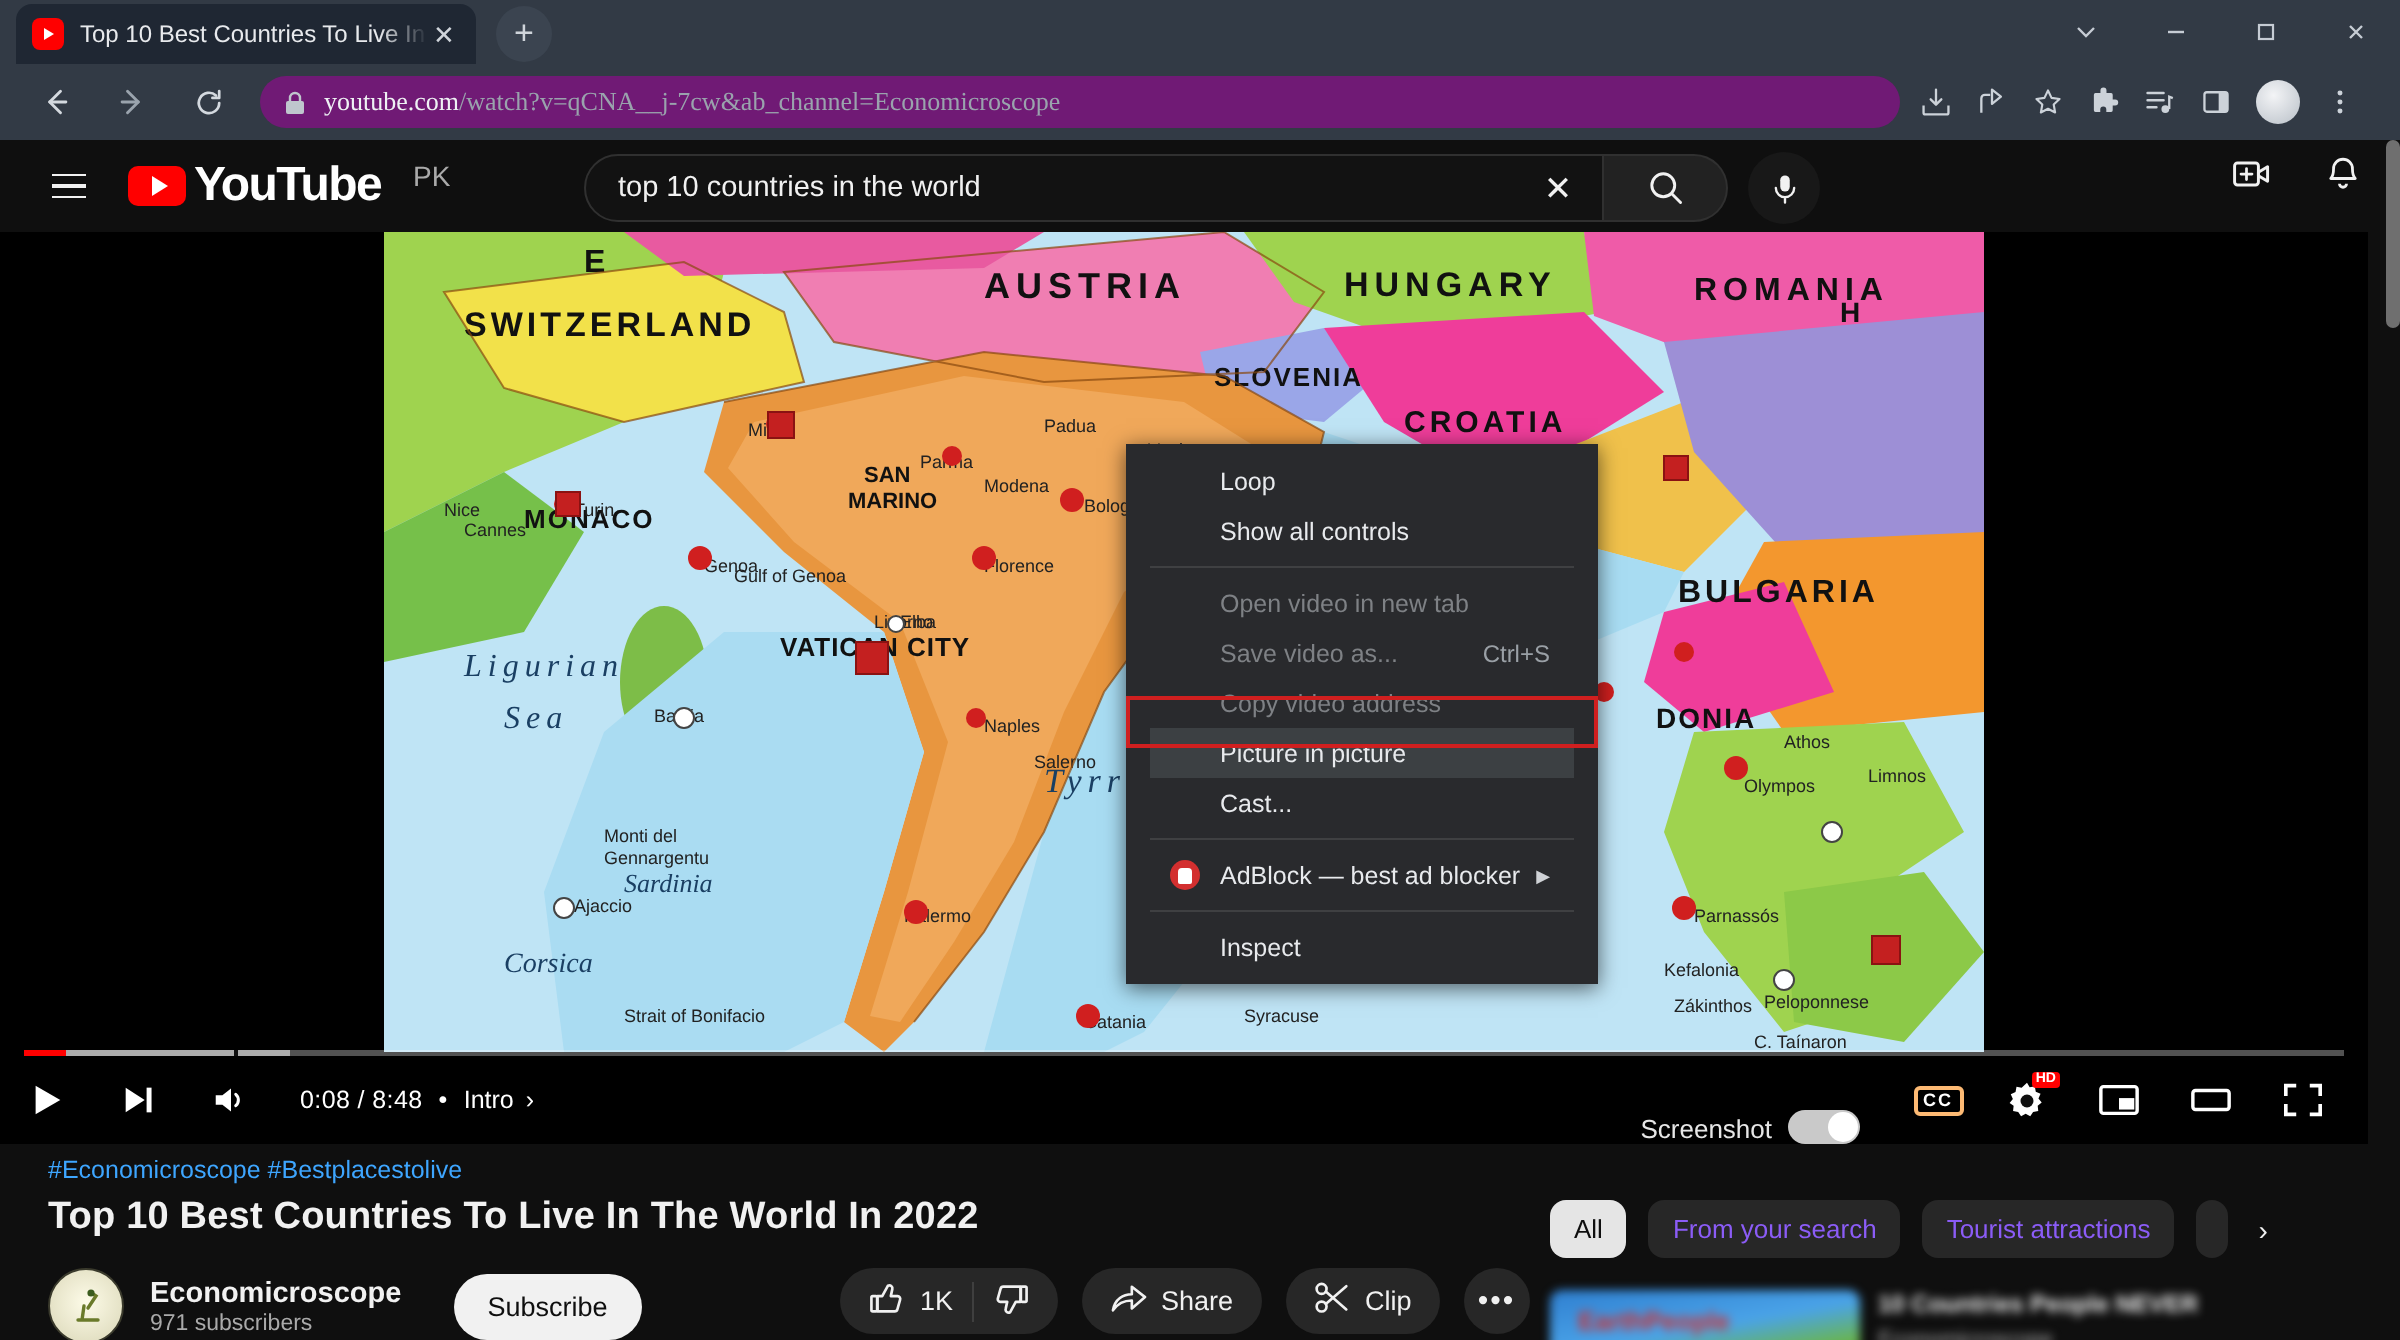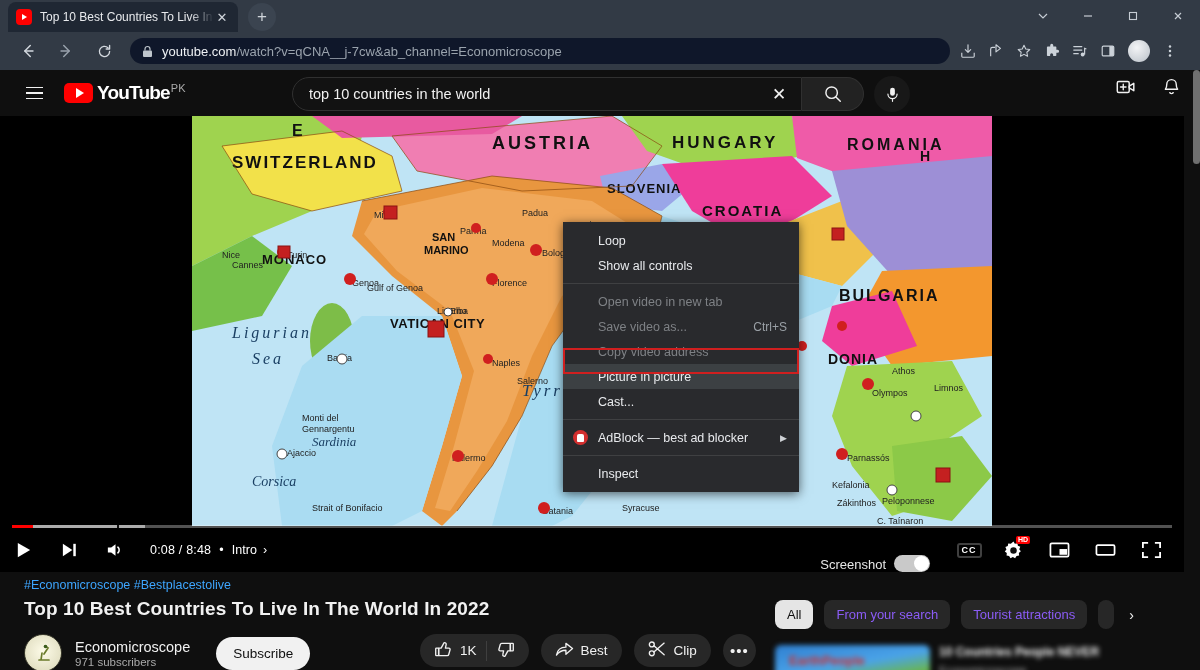--- a/index.html
+++ b/index.html
@@ -67,22 +67,22 @@
   
   .toolbar {
     position: absolute; top: 32px; left: 0; width: 1200px; height: 38px;
     background: #323a45; display: flex; align-items: center;
   }
   .navbtn { width: 32px; height: 32px; margin-left: 6px; color: #d4d9df;
             display: flex; align-items: center; justify-content: center; }
   .navbtn:first-child { margin-left: 12px; }
   .omnibox {
     margin-left: 10px; height: 26px; width: 820px;
-    background: #0f172a; border-radius: 13px;
-    display: flex; align-items: center; padding: 0 12px;
+    background: #701a75; border-radius: 13px;
+    display: flex; align-items: center; padding: 0 12px; font-family: Liberation Serif, serif;
   }
   .omni-lock { margin-right: 9px; color: #bfc6cd; display: flex; }
   .omni-url { font-size: 13px; color: #9aa3ad; white-space: nowrap; }
   .omni-url b { color: #eef1f4; font-weight: 400; }
   .tb-icons { display: flex; align-items: center; margin-left: 4px; }
   .tbi { width: 28px; height: 28px; display: flex; align-items: center;
          justify-content: center; color: #ccd2d9; }
   .avatar-btn {
     width: 22px; height: 22px; border-radius: 50%;
     background: radial-gradient(circle at 40% 35%, #f3f4f6, #b9c0c8);
@@ -99,23 +99,23 @@
                align-items: center; gap: 4px; }
   .hamburger i { display: block; width: 17px; height: 1.6px; background: #f1f1f1; }
   .yt-logo { display: flex; align-items: flex-start; margin-left: 10px; }
   .yt-play {
     width: 29px; height: 20px; background: #ff0000; border-radius: 5px;
     display: flex; align-items: center; justify-content: center; margin-right: 4px;
   }
   .yt-play:after { content: ""; width: 0; height: 0;
     border-left: 8px solid #fff; border-top: 5px solid transparent;
     border-bottom: 5px solid transparent; margin-left: 2px; }
-  .yt-word { color: #fff; font-size: 19px; font-weight: bold; letter-spacing: -0.8px;
+  .yt-word { color: #fff; font-size: 24px; font-weight: bold; letter-spacing: -0.8px;
              line-height: 20px; }
-  .yt-cc { color: #aaa; font-size: 11px; margin-left: 1px; line-height: 10px; }
+  .yt-cc { color: #aaa; font-size: 14px; margin-left: 16px; line-height: 10px; }
   .searchwrap { position: absolute; left: 292px; top: 76px;
                 display: flex; align-items: center; }
   .searchbox {
     width: 510px; height: 34px; background: #121212;
     border: 1px solid #303030; border-radius: 18px 0 0 18px;
     display: flex; align-items: center; padding: 0 4px 0 16px;
   }
   .search-text { flex: 1 1 auto; color: #f1f1f1; font-size: 14.5px; }
   .clear-x { width: 36px; height: 32px; display: flex; align-items: center;
              justify-content: center; color: #f1f1f1; font-size: 17px; }
@@ -157,33 +157,33 @@
   .screenshot-lbl { color: #e6e6e6; font-size: 13px; margin-right: 8px; }
   .toggle { width: 36px; height: 17px; border-radius: 9px; background: #c9c9c9;
             position: relative; margin-right: 18px; }
   .toggle:after { content: ""; position: absolute; right: 1px; top: 1px;
                   width: 15px; height: 15px; border-radius: 50%; background: #fff; }
   .toggle i { position: absolute; right: 4px; top: 4.3px; width: 0; height: 0;
               border-left: 6px solid #3a3a3a; border-top: 4px solid transparent;
               border-bottom: 4px solid transparent; }
   .cc-btn { width: 42px; height: 44px; display: flex; align-items: center;
             justify-content: center; }
-  .cc-box { border: 2px solid #404040; border-radius: 3px; padding: 1px 3px;
+  .cc-box { border: 2px solid #fdba74; border-radius: 3px; padding: 1px 3px;
             color: #fff; font-size: 9px; font-weight: bold; letter-spacing: 1px;
             line-height: 9px; }
   .gear-wrap { position: relative; width: 46px; height: 44px;
                display: flex; align-items: center; justify-content: center; }
   .hd-badge { position: absolute; top: 8px; right: 6px; background: #f00; color: #fff;
               font-size: 7px; font-weight: bold; border-radius: 2px; padding: 0 2px;
               line-height: 8px; }
 
   
   .ctxmenu { position: absolute; left: 563px; top: 222px; width: 236px;
              background: #292a2d; box-shadow: 0 2px 10px rgba(0,0,0,.6);
-             padding: 6px 0; }
+             padding: 6px 12px; }
   .ctxitem { height: 25px; display: flex; align-items: center;
              padding: 0 12px 0 35px; color: #e8eaed; font-size: 12.5px;
              position: relative; }
   .ctxitem.disabled { color: #7e8185; }
   .ctxitem .accel { margin-left: auto; color: #9aa0a6; font-size: 12px; }
   .ctxitem.highlight { background: #3c4043; }
   .ctxsep { height: 1px; background: #3f4042; margin: 5px 0; }
   .ctx-redbox { position: absolute; left: 0; top: 126px; width: 236px; height: 26px;
                 border: 2px solid #d01f1f; pointer-events: none; }
   .adblock-dot { position: absolute; left: 10px; top: 5px; width: 15px; height: 15px;
@@ -197,21 +197,21 @@
   .meta { position: absolute; top: 578px; left: 24px; width: 740px; }
   .hashtags { color: #3ea6ff; font-size: 12.5px; }
   .vtitle { color: #f1f1f1; font-size: 19px; font-weight: bold; margin-top: 6px;
             letter-spacing: .1px; }
   .ownerrow { display: flex; align-items: center; margin-top: 14px; }
   .ch-avatar { width: 38px; height: 38px; border-radius: 50%;
                background: radial-gradient(circle at 50% 45%, #fdfbe8, #d9d6b6);
                display: flex; align-items: center; justify-content: center;
                border: 1px solid #3a3a2c; }
   .ch-info { margin-left: 13px; }
-  .ch-name { color: #f1f1f1; font-size: 14.5px; font-weight: normal; }
+  .ch-name { color: #f1f1f1; font-size: 14.5px; font-weight: bold; }
   .ch-subs { color: #aaa; font-size: 11.5px; margin-top: 1px; }
   .subscribe { margin-left: 26px; background: #f1f1f1; color: #0f0f0f;
                font-size: 13.5px; border-radius: 17px; padding: 9px 17px;
                font-weight: normal; }
   .actions { position: absolute; left: 420px; top: 634px; display: flex;
              align-items: center; gap: 12px; }
   .pill { background: #272727; border-radius: 17px; height: 33px;
           display: flex; align-items: center; padding: 0 14px; gap: 7px;
           color: #f1f1f1; font-size: 13.5px; }
   .pill .divider { width: 1px; height: 20px; background: #3f3f3f; margin: 0 2px; }
@@ -689,21 +689,21 @@
             <rect x="15.2" y="3.5" width="3" height="8" rx="0.7" stroke="#f1f1f1" stroke-width="1.4" fill="none"></rect>
           </svg>
       </span>
     </div>
     <div class="pill">
       <span>
         <svg width="19" height="17" viewBox="0 0 20 18">
             <path d="M1.5 15c1-6 5.5-8.5 10-8.5V2.5L18.5 8 11.5 14v-4.2c-4 0-7.5 1.6-10 5.2z" stroke="#f1f1f1" stroke-width="1.4" fill="none" stroke-linejoin="round"></path>
           </svg>
       </span>
-      <span>Best</span>
+      <span>Share</span>
     </div>
     <div class="pill">
       <span>
         <svg width="19" height="18" viewBox="0 0 20 18">
             <circle cx="4" cy="13.5" r="2.6" stroke="#f1f1f1" stroke-width="1.4" fill="none"></circle>
             <circle cx="4" cy="4.2" r="2.6" stroke="#f1f1f1" stroke-width="1.4" fill="none"></circle>
             <path d="M6.2 5.6L17 15M6.2 12.1L17 2.8" stroke="#f1f1f1" stroke-width="1.4" stroke-linecap="round"></path>
           </svg>
       </span>
       <span>Clip</span>

